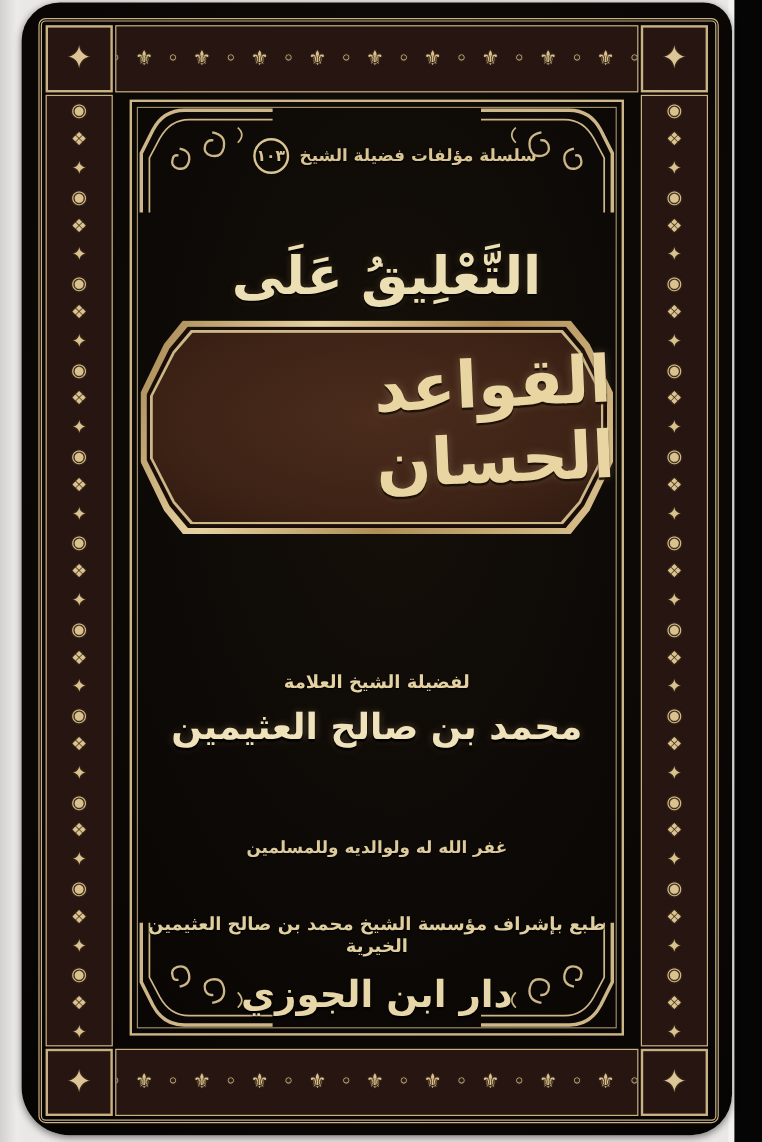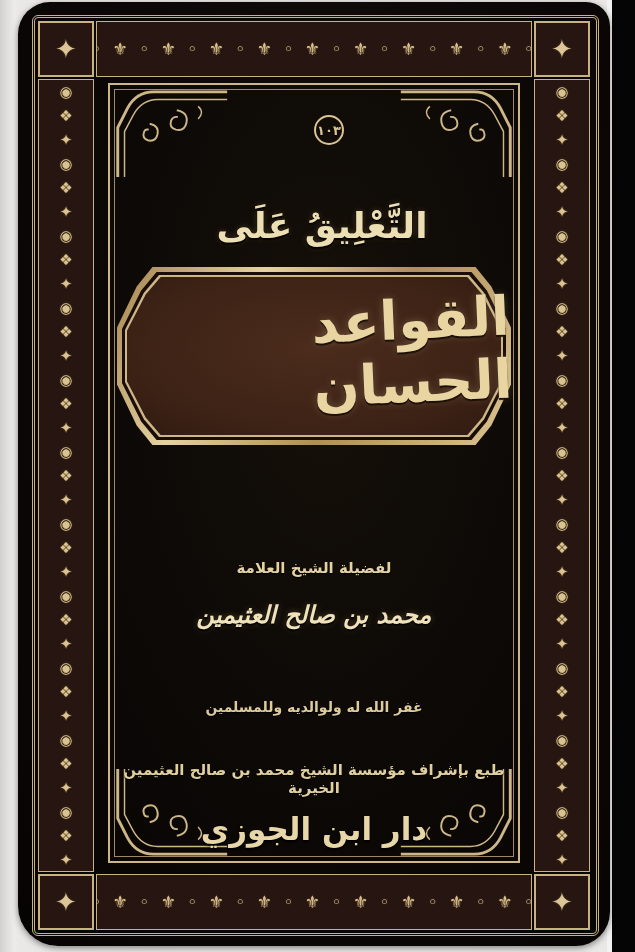--- a/index.html
+++ b/index.html
@@ -50,36 +50,36 @@
   .corner-orn.tr{top:2px;right:2px;transform:scaleX(-1);}
   .corner-orn.bl{bottom:2px;left:2px;transform:scaleY(-1);}
   .corner-orn.br{bottom:2px;right:2px;transform:scale(-1,-1);}
   
   .content{position:absolute;inset:0;direction:rtl;}
   .line{position:absolute;left:0;right:0;text-align:center;color:#ead9ab;}
   .series-row{top:30px;display:flex;flex-direction:row;align-items:center;justify-content:center;gap:9px;
               color:#d9c493;font-size:14px;font-weight:bold;text-shadow:0 1px 1px #000;}
   .series-circle{display:inline-flex;align-items:center;justify-content:center;width:30px;height:30px;
                  border:2px solid #d9c493;border-radius:50%;font-size:13px;box-sizing:border-box;margin-left:30px;}
-  .pre-title{top:120px;font-size:36px;font-weight:bold;color:#eddfb4;text-shadow:0 2px 2px #000,0 0 6px rgba(210,180,120,.25);padding-left:16px;}
+  .pre-title{top:120px;font-size:44px;font-weight:bold;color:#eddfb4;text-shadow:0 2px 2px #000,0 0 6px rgba(210,180,120,.25);padding-left:16px;}
   
   .title-frame{position:absolute;top:182px;left:7px;right:7px;height:178px;}
   .oct{position:absolute;clip-path:polygon(0 34%,5% 11%,9% 0,91% 0,95% 11%,100% 34%,100% 66%,95% 89%,91% 100%,9% 100%,5% 89%,0 66%);}
   .oct-gold{inset:0;background:linear-gradient(120deg,#a4834f 0%,#e6d2a0 30%,#b08e58 60%,#dcc490 100%);}
   .oct-gap{inset:5px;background:#1a0d08;}
   .oct-line{inset:8px;background:#cdb687;}
   .oct-fill{inset:10px;background:radial-gradient(ellipse at 50% 45%,#4b2c1d 0%,#3c2215 70%,#2e1910 100%);}
   .main-title{
     position:absolute;inset:0;display:flex;align-items:center;justify-content:center;
     font-size:54px;font-weight:bold;color:#e9d5a2;transform:rotate(-2.5deg);
     text-shadow:0 2px 1px #1c0f06,0 0 8px rgba(233,213,162,.25);
   }
   .subtitle{top:388px;font-size:30px;font-weight:bold;color:#eddfb4;text-shadow:0 2px 2px #000;}
   .honorific{top:474px;font-size:15px;font-weight:bold;color:#e4d2a2;text-shadow:0 1px 1px #000;}
-  .author{top:516px;font-size:24px;font-weight:bold;color:#f0e3bc;text-shadow:0 2px 2px #000,0 0 7px rgba(220,190,130,.3);font-style:italic;}
+  .author{top:504px;font-size:30px;font-weight:bold;color:#f0e3bc;text-shadow:0 2px 2px #000,0 0 7px rgba(220,190,130,.3);}
   .prayer{top:614px;font-size:14px;font-weight:bold;color:#ddcb9c;text-shadow:0 1px 1px #000;}
   .imprint{top:676px;font-size:15px;font-weight:bold;color:#e0cf9f;text-shadow:0 1px 1px #000;}
   .publisher{top:726px;font-size:31px;font-weight:bold;color:#e7d6a8;text-shadow:0 2px 2px #000;}
 </style>
 </head>
 <body>
 
 <div class="page">
   <div class="white-line"></div>
   <div class="right-black"></div>
@@ -194,20 +194,21 @@
         <path d="M118 5 H42 Q24 5 15 22 L5 42 V93" fill="none" stroke="#cdb687" stroke-width="3"></path>
         <path d="M118 13 H46 Q30 13 21 29 L12 46 V93" fill="none" stroke="#cdb687" stroke-width="1.5"></path>
         <path d="M66 24 q12 2 10 13 q-2 9 -11 7 q-7 -2 -5 -9 q2 -5 7 -4" fill="none" stroke="#cdb687" stroke-width="2"></path>
         <path d="M38 38 q10 2 8 11 q-2 8 -10 6 q-6 -2 -4 -8 q1 -4 5 -3" fill="none" stroke="#cdb687" stroke-width="2"></path>
         <path d="M88 20 q7 6 0 13" fill="none" stroke="#cdb687" stroke-width="1.5"></path>
       </svg>
 
       <div class="content">
 
         <div class="line series-row">
+          <span>سلسلة مؤلفات فضيلة الشيخ</span>
           <span class="series-circle">
             <span>١٠٣</span>
           </span>
         </div>
 
         <div class="line pre-title">التَّعْلِيقُ عَلَى</div>
 
         <div class="title-frame">
           <div class="oct oct-gold"></div>
           <div class="oct oct-gap"></div>

